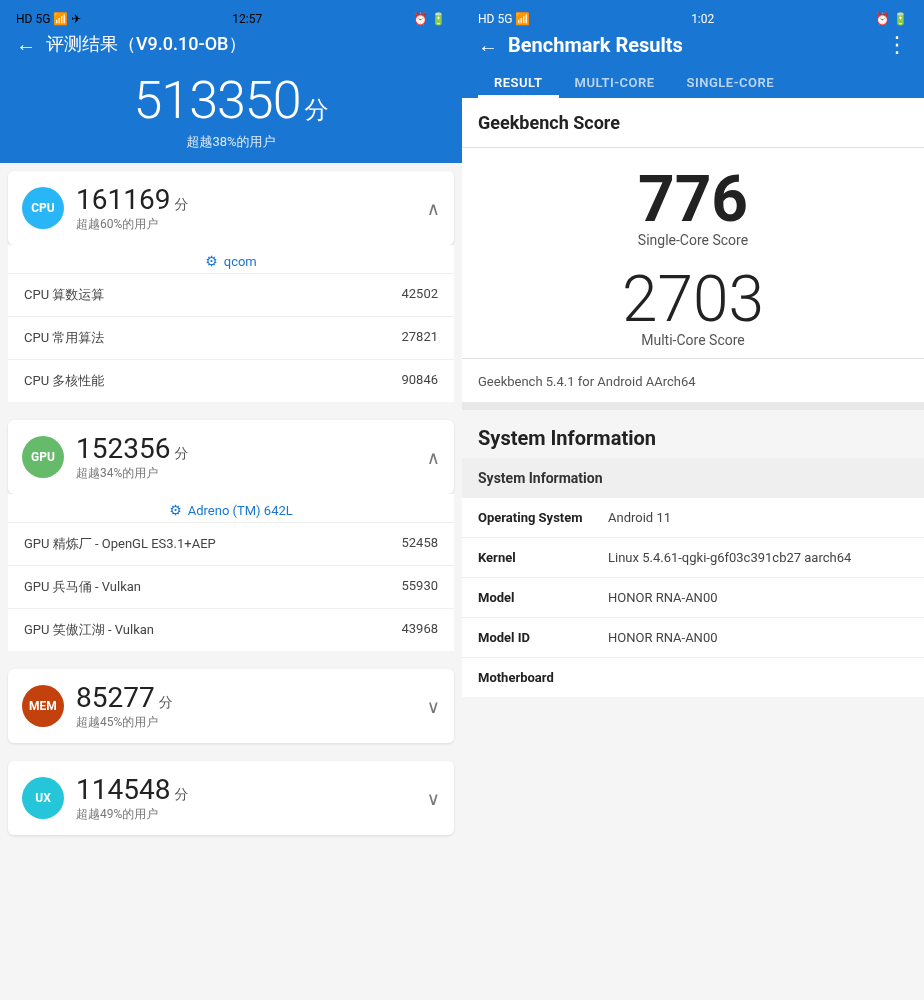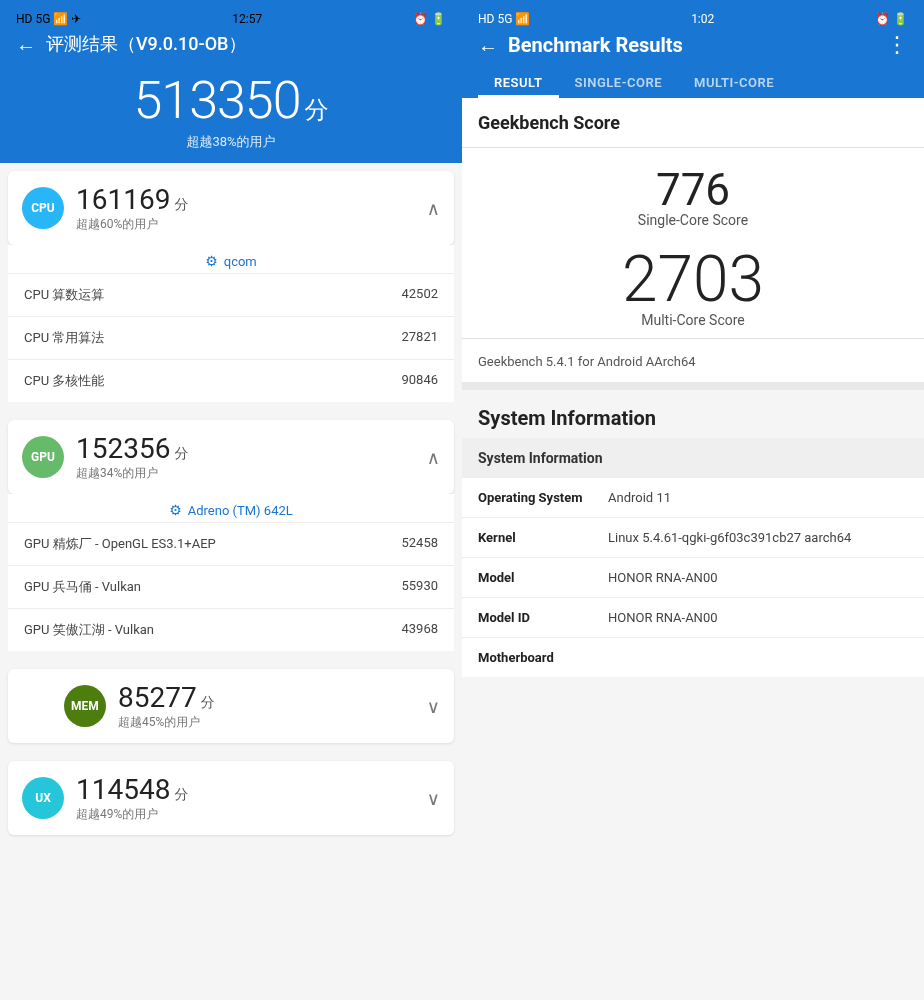--- a/index.html
+++ b/index.html
@@ -86,21 +86,21 @@
       display: flex;
       align-items: center;
       justify-content: center;
       color: white;
       font-size: 12px;
       font-weight: bold;
       flex-shrink: 0;
     }
     .badge-cpu { background: #29b6f6; }
     .badge-gpu { background: #66bb6a; }
-    .badge-mem { background: #4d7c0f; margin-left: 42px; }
+    .badge-mem { background: #c2410c; }
     .badge-ux { background: #26c6da; }
     .score-info {
       flex: 1;
       margin-left: 12px;
     }
     .score-value {
       font-size: 28px;
       font-weight: 400;
       color: #222;
     }
@@ -246,22 +246,22 @@
 
     .geekbench-scores {
       background: white;
       display: flex;
       flex-direction: column;
       align-items: center;
       padding: 20px 0 10px 0;
       border-bottom: 1px solid #e0e0e0;
     }
     .gb-score-number {
-      font-size: 44px;
-      font-weight: 400;
+      font-size: 64px;
+      font-weight: 700;
       color: #222;
       line-height: 1;
     }
     .gb-score-label {
       font-size: 14px;
       color: #555;
       margin-bottom: 20px;
     }
     .gb-score-number2 {
       font-size: 64px;
@@ -445,24 +445,24 @@
     <div class="right-nav">
       <span class="right-nav-back">←</span>
       <span class="right-nav-title">Benchmark Results</span>
       <span class="right-nav-more">⋮</span>
     </div>
     <div class="right-tabs">
       <div class="right-tab active">
         <span>RESULT</span>
       </div>
       <div class="right-tab">
+        <span>MULTI-CORE</span>
+      </div>
+      <div class="right-tab">
         <span>SINGLE-CORE</span>
-      </div>
-      <div class="right-tab">
-        <span>MULTI-CORE</span>
       </div>
     </div>
   </div>
 
   <div class="right-content">
 
     <div class="geekbench-header">
       <span class="geekbench-header-title">Geekbench Score</span>
     </div>
 

